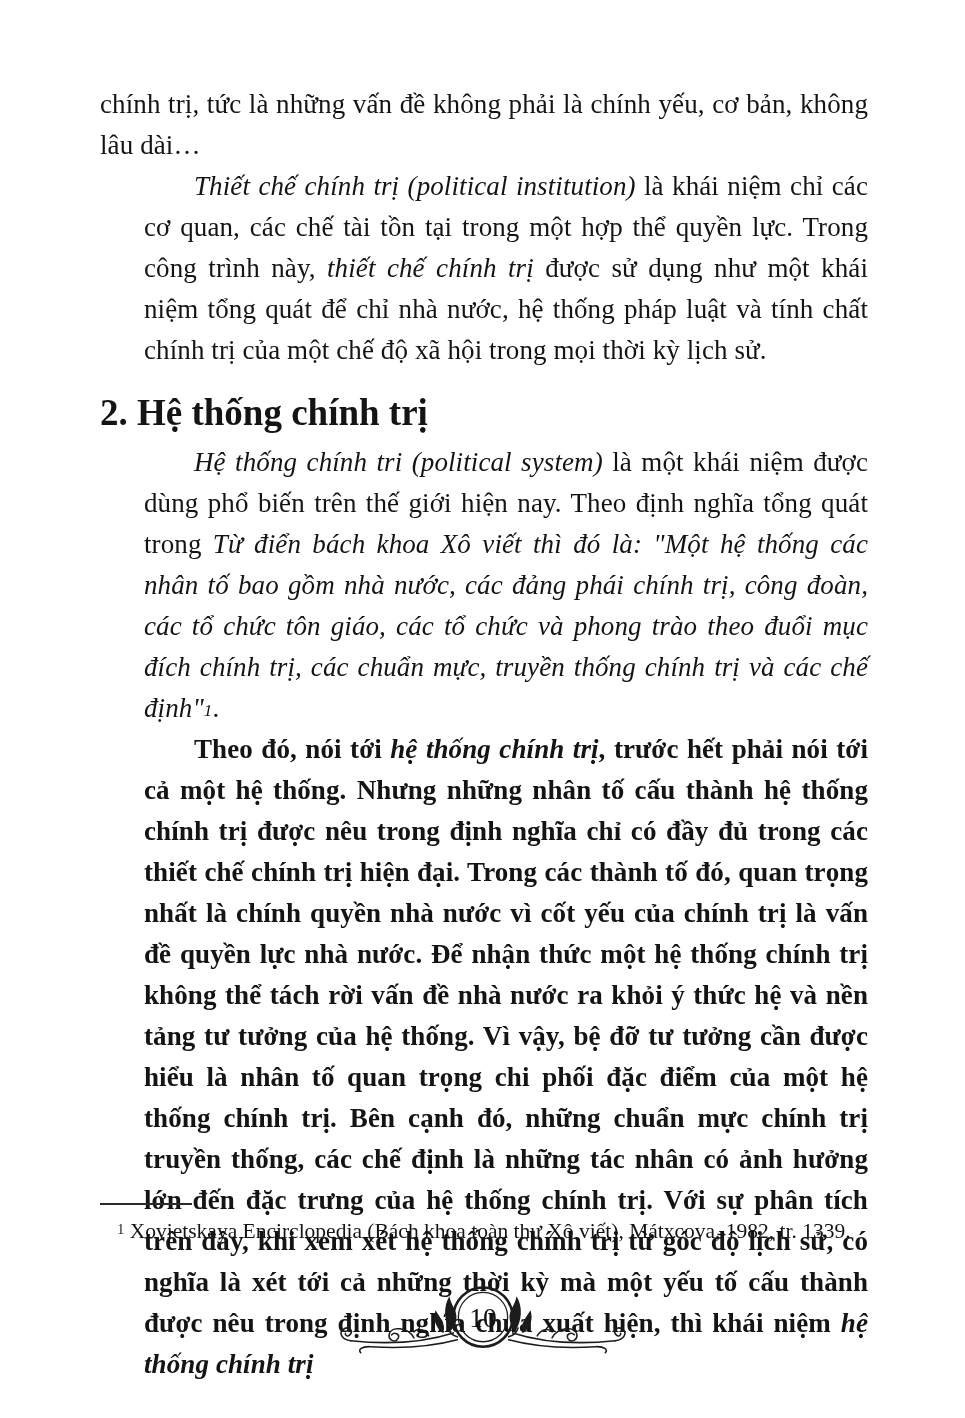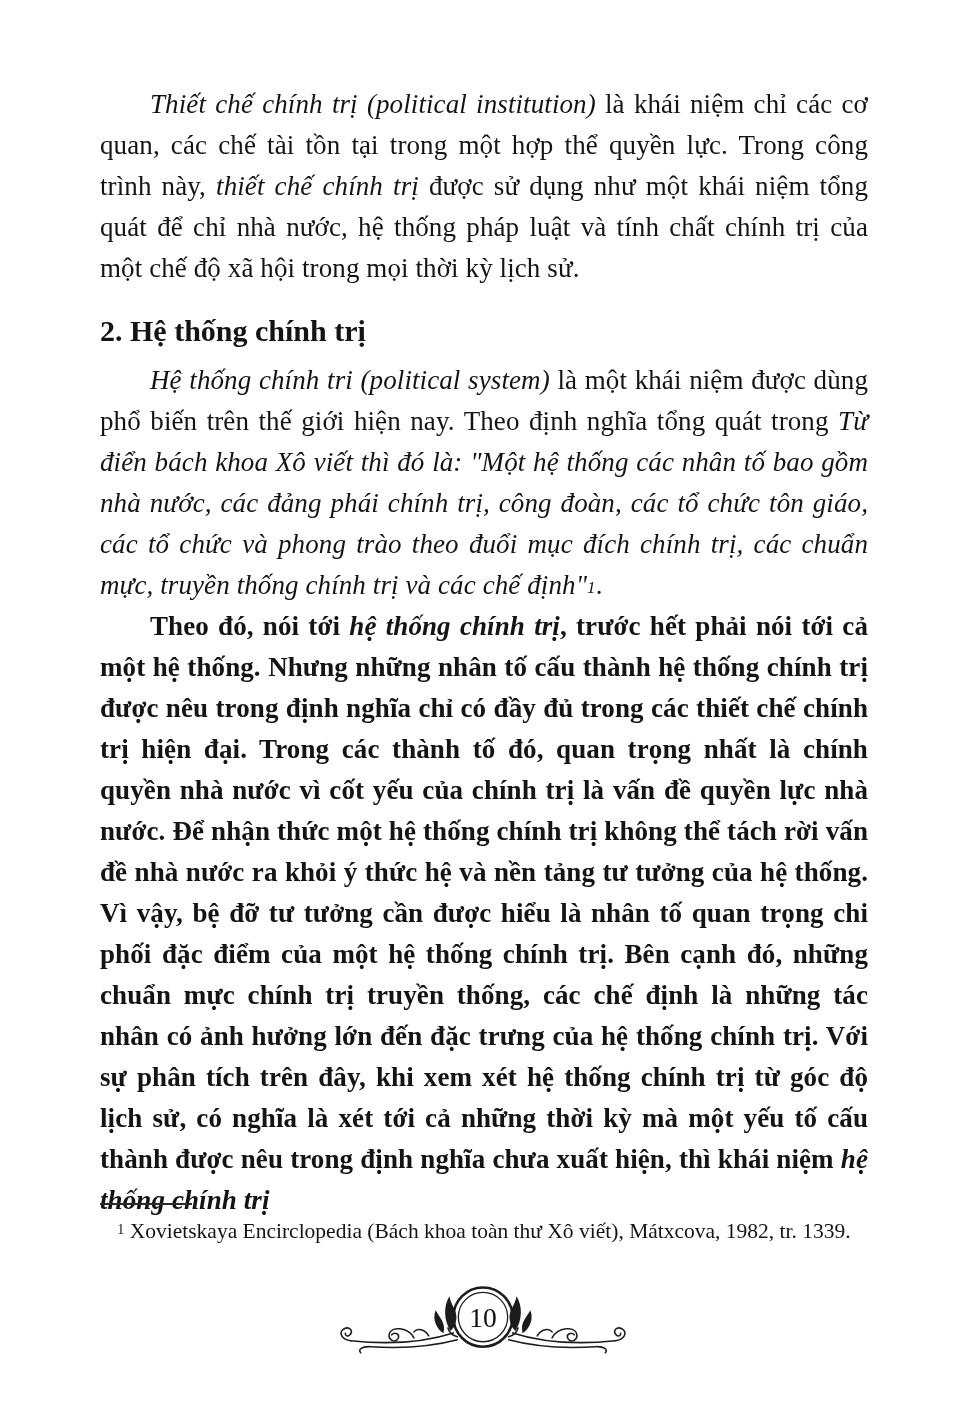--- a/index.html
+++ b/index.html
@@ -21,25 +21,25 @@
     left: 100px;
     width: 768px;
   }
   p.body-para {
     margin: 0;
     font-size: 27px;
     line-height: 41px;
     text-align: justify;
     letter-spacing: 0.1px;
   }
-  p.indent { text-indent: 50px; }
+  p.indent { text-indent: 50px; margin-left: 44px; }
   .it { font-style: italic; }
   h2.section-heading {
     margin: 21px 0 9px 0;
-    font-size: 30px;
+    font-size: 37px;
     line-height: 41px;
     font-weight: bold;
     text-align: left;
   }
   .gap-top { margin-top: 8px; font-weight: bold; }
   sup.fn-ref {
     font-size: 17px;
     line-height: 0;
     vertical-align: 1px;
     font-style: italic;
@@ -75,20 +75,21 @@
   }
   .orn-num {
     font-family: "Liberation Serif", "DejaVu Serif", serif;
   }
 </style>
 </head>
 <body>
 
 <div class="page-content">
 
+  <p class="body-para"><span>chính trị, tức là những vấn đề không phải là chính yếu, cơ bản, không lâu dài…</span></p>
 
   <p class="body-para indent"><span class="it">Thiết chế chính trị (political institution)</span><span> là khái niệm chỉ các cơ quan, các chế tài tồn tại trong một hợp thể quyền lực. Trong công trình này, </span><span class="it">thiết chế chính trị</span><span> được sử dụng như một khái niệm tổng quát để chỉ nhà nước, hệ thống pháp luật và tính chất chính trị của một chế độ xã hội trong mọi thời kỳ lịch sử.</span></p>
 
   <h2 class="section-heading">2. Hệ thống chính trị</h2>
 
   <p class="body-para indent"><span class="it">Hệ thống chính tri (political system)</span><span> là một khái niệm được dùng phổ biến trên thế giới hiện nay. Theo định nghĩa tổng quát trong </span><span class="it">Từ điển bách khoa Xô viết thì đó là: "Một hệ thống các nhân tố bao gồm nhà nước, các đảng phái chính trị, công đoàn, các tổ chức tôn giáo, các tổ chức và phong trào theo đuổi mục đích chính trị, các chuẩn mực, truyền thống chính trị và các chế định"</span><sup class="fn-ref">1</sup><span>.</span></p>
 
   <p class="body-para indent gap-top"><span>Theo đó, nói tới </span><span class="it">hệ thống chính trị</span><span>, trước hết phải nói tới cả một hệ thống. Nhưng những nhân tố cấu thành hệ thống chính trị được nêu trong định nghĩa chỉ có đầy đủ trong các thiết chế chính trị hiện đại. Trong các thành tố đó, quan trọng nhất là chính quyền nhà nước vì cốt yếu của chính trị là vấn đề quyền lực nhà nước. Để nhận thức một hệ thống chính trị không thể tách rời vấn đề nhà nước ra khỏi ý thức hệ và nền tảng tư tưởng của hệ thống. Vì vậy, bệ đỡ tư tưởng cần được hiểu là nhân tố quan trọng chi phối đặc điểm của một hệ thống chính trị. Bên cạnh đó, những chuẩn mực chính trị truyền thống, các chế định là những tác nhân có ảnh hưởng lớn đến đặc trưng của hệ thống chính trị. Với sự phân tích trên đây, khi xem xét hệ thống chính trị từ góc độ lịch sử, có nghĩa là xét tới cả những thời kỳ mà một yếu tố cấu thành được nêu trong định nghĩa chưa xuất hiện, thì khái niệm </span><span class="it">hệ thống chính trị</span></p>
 
 </div>

